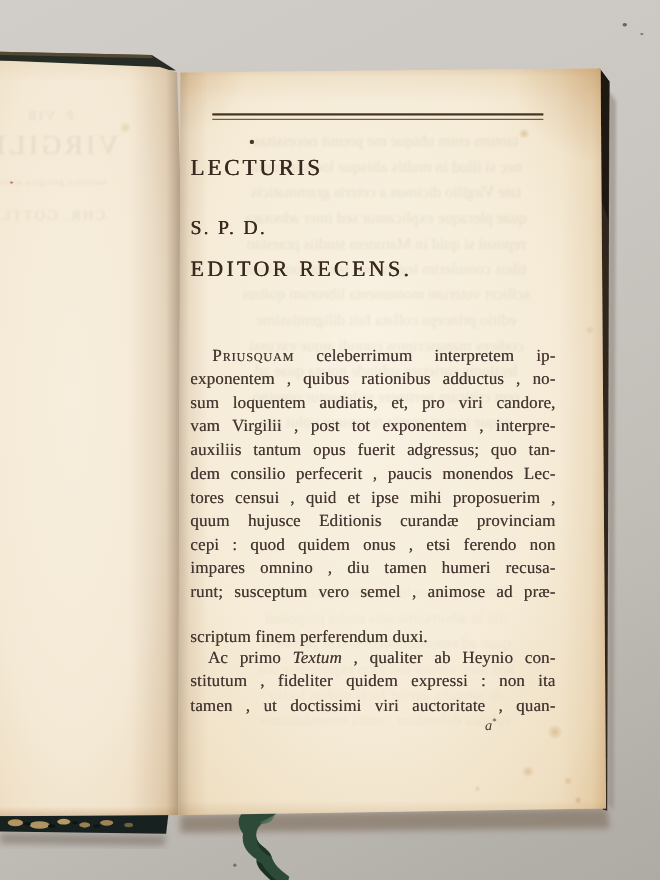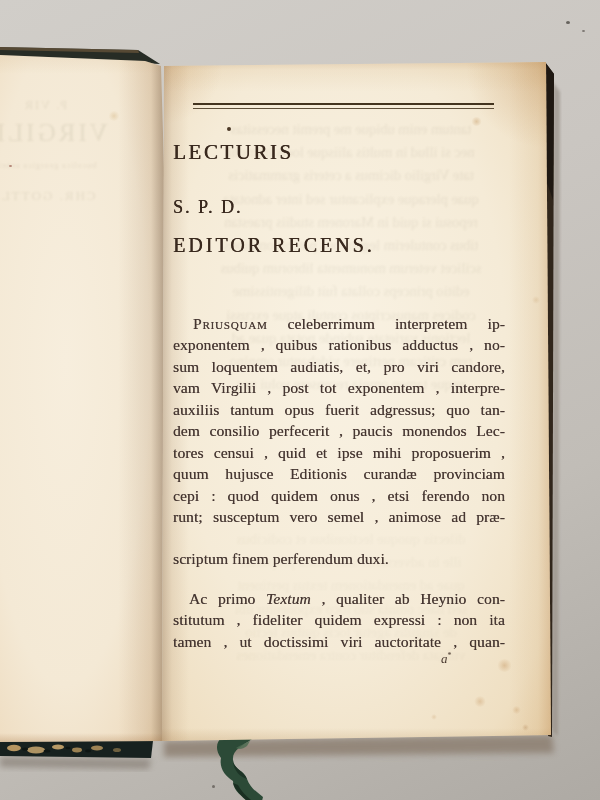--- a/index.html
+++ b/index.html
@@ -155,20 +155,21 @@
       <div class="bl first1"><span class="sc">Priusquam</span><span> celeberrimum interpretem ip-</span></div>
       <div class="p1rest">
           <div class="bl">exponentem , quibus rationibus adductus , no-</div>
           <div class="bl">sum loquentem audiatis, et, pro viri candore,</div>
           <div class="bl">vam Virgilii , post tot exponentem , interpre-</div>
           <div class="bl">auxiliis tantum opus fuerit adgressus; quo tan-</div>
           <div class="bl">dem consilio perfecerit , paucis monendos Lec-</div>
           <div class="bl">tores censui , quid et ipse mihi proposuerim ,</div>
           <div class="bl">quum hujusce Editionis curandæ provinciam</div>
           <div class="bl">cepi : quod quidem onus , etsi ferendo non</div>
+          <div class="bl">impares omnino , diu tamen humeri recusa-</div>
           <div class="bl">runt; susceptum vero semel , animose ad præ-</div>
           <div class="bl">scriptum finem perferendum duxi.</div>
         </div>
     </div>
 
     <div class="para p2">
       <div class="bl first2"><span>Ac primo </span><em>Textum</em><span> , qualiter ab Heynio con-</span></div>
       <div class="p2rest">
           <div class="bl">stitutum , fideliter quidem expressi : non  ita</div>
           <div class="bl">tamen , ut doctissimi viri auctoritate , quan-</div>

